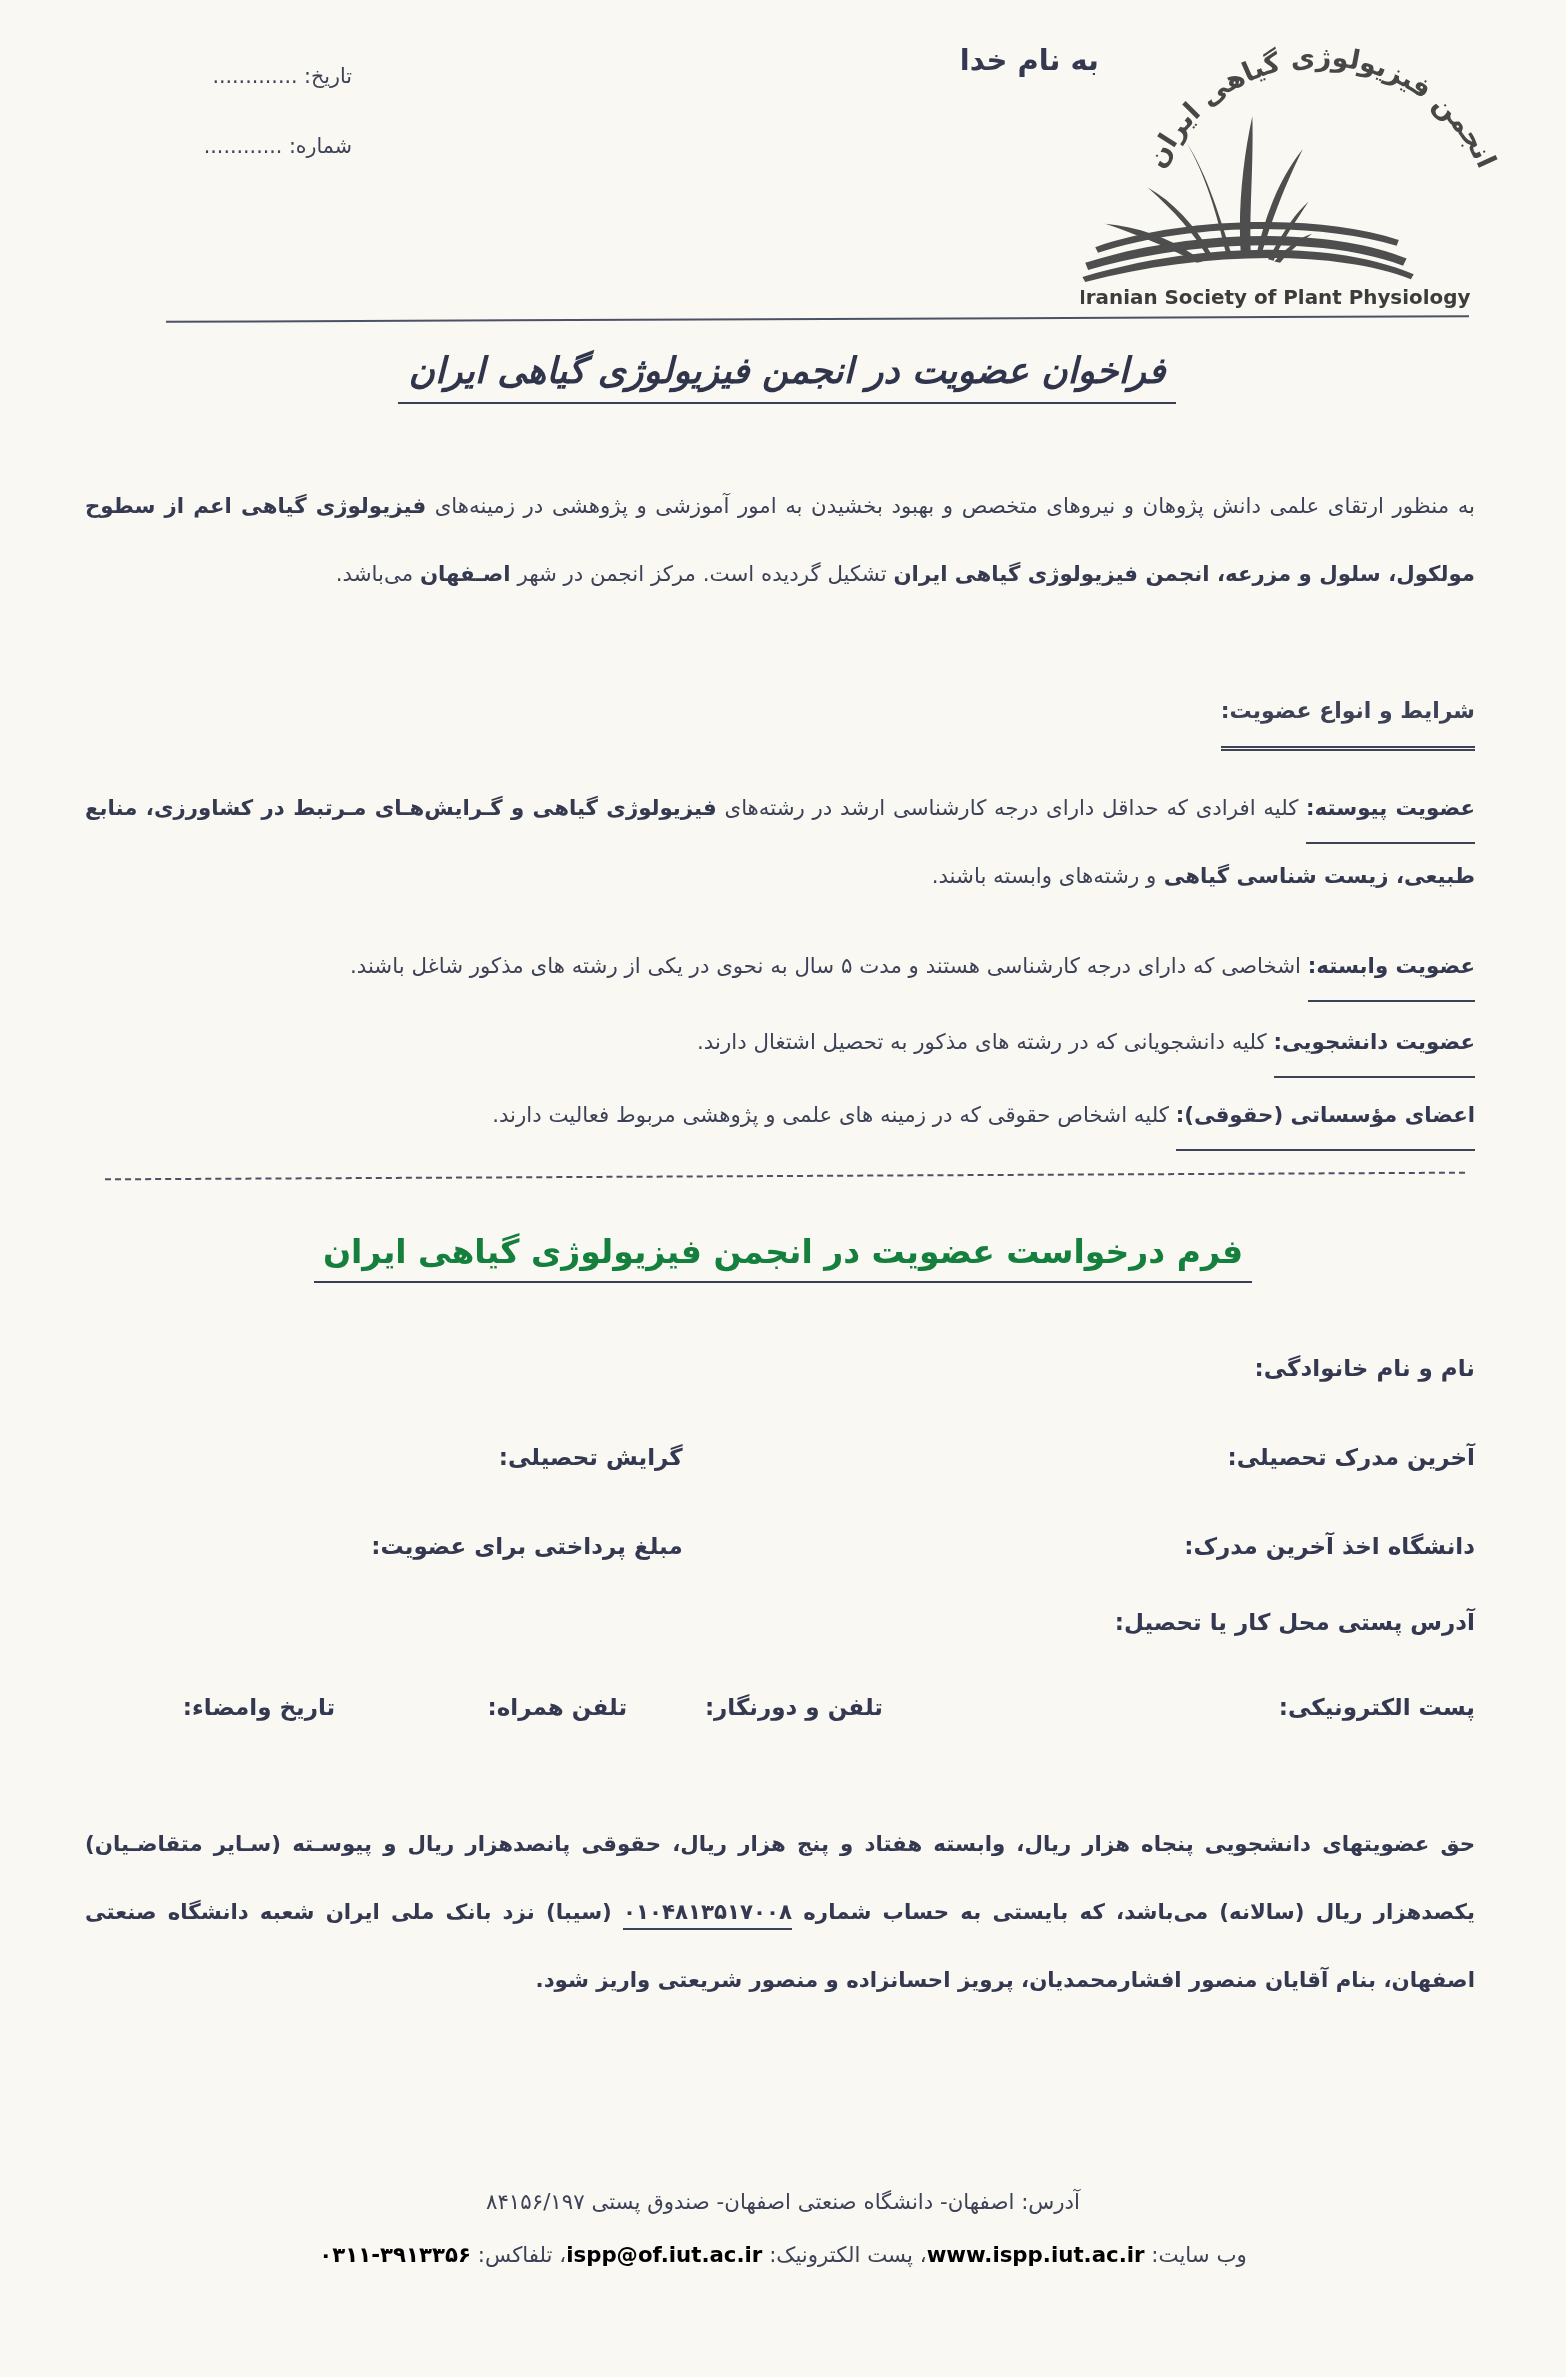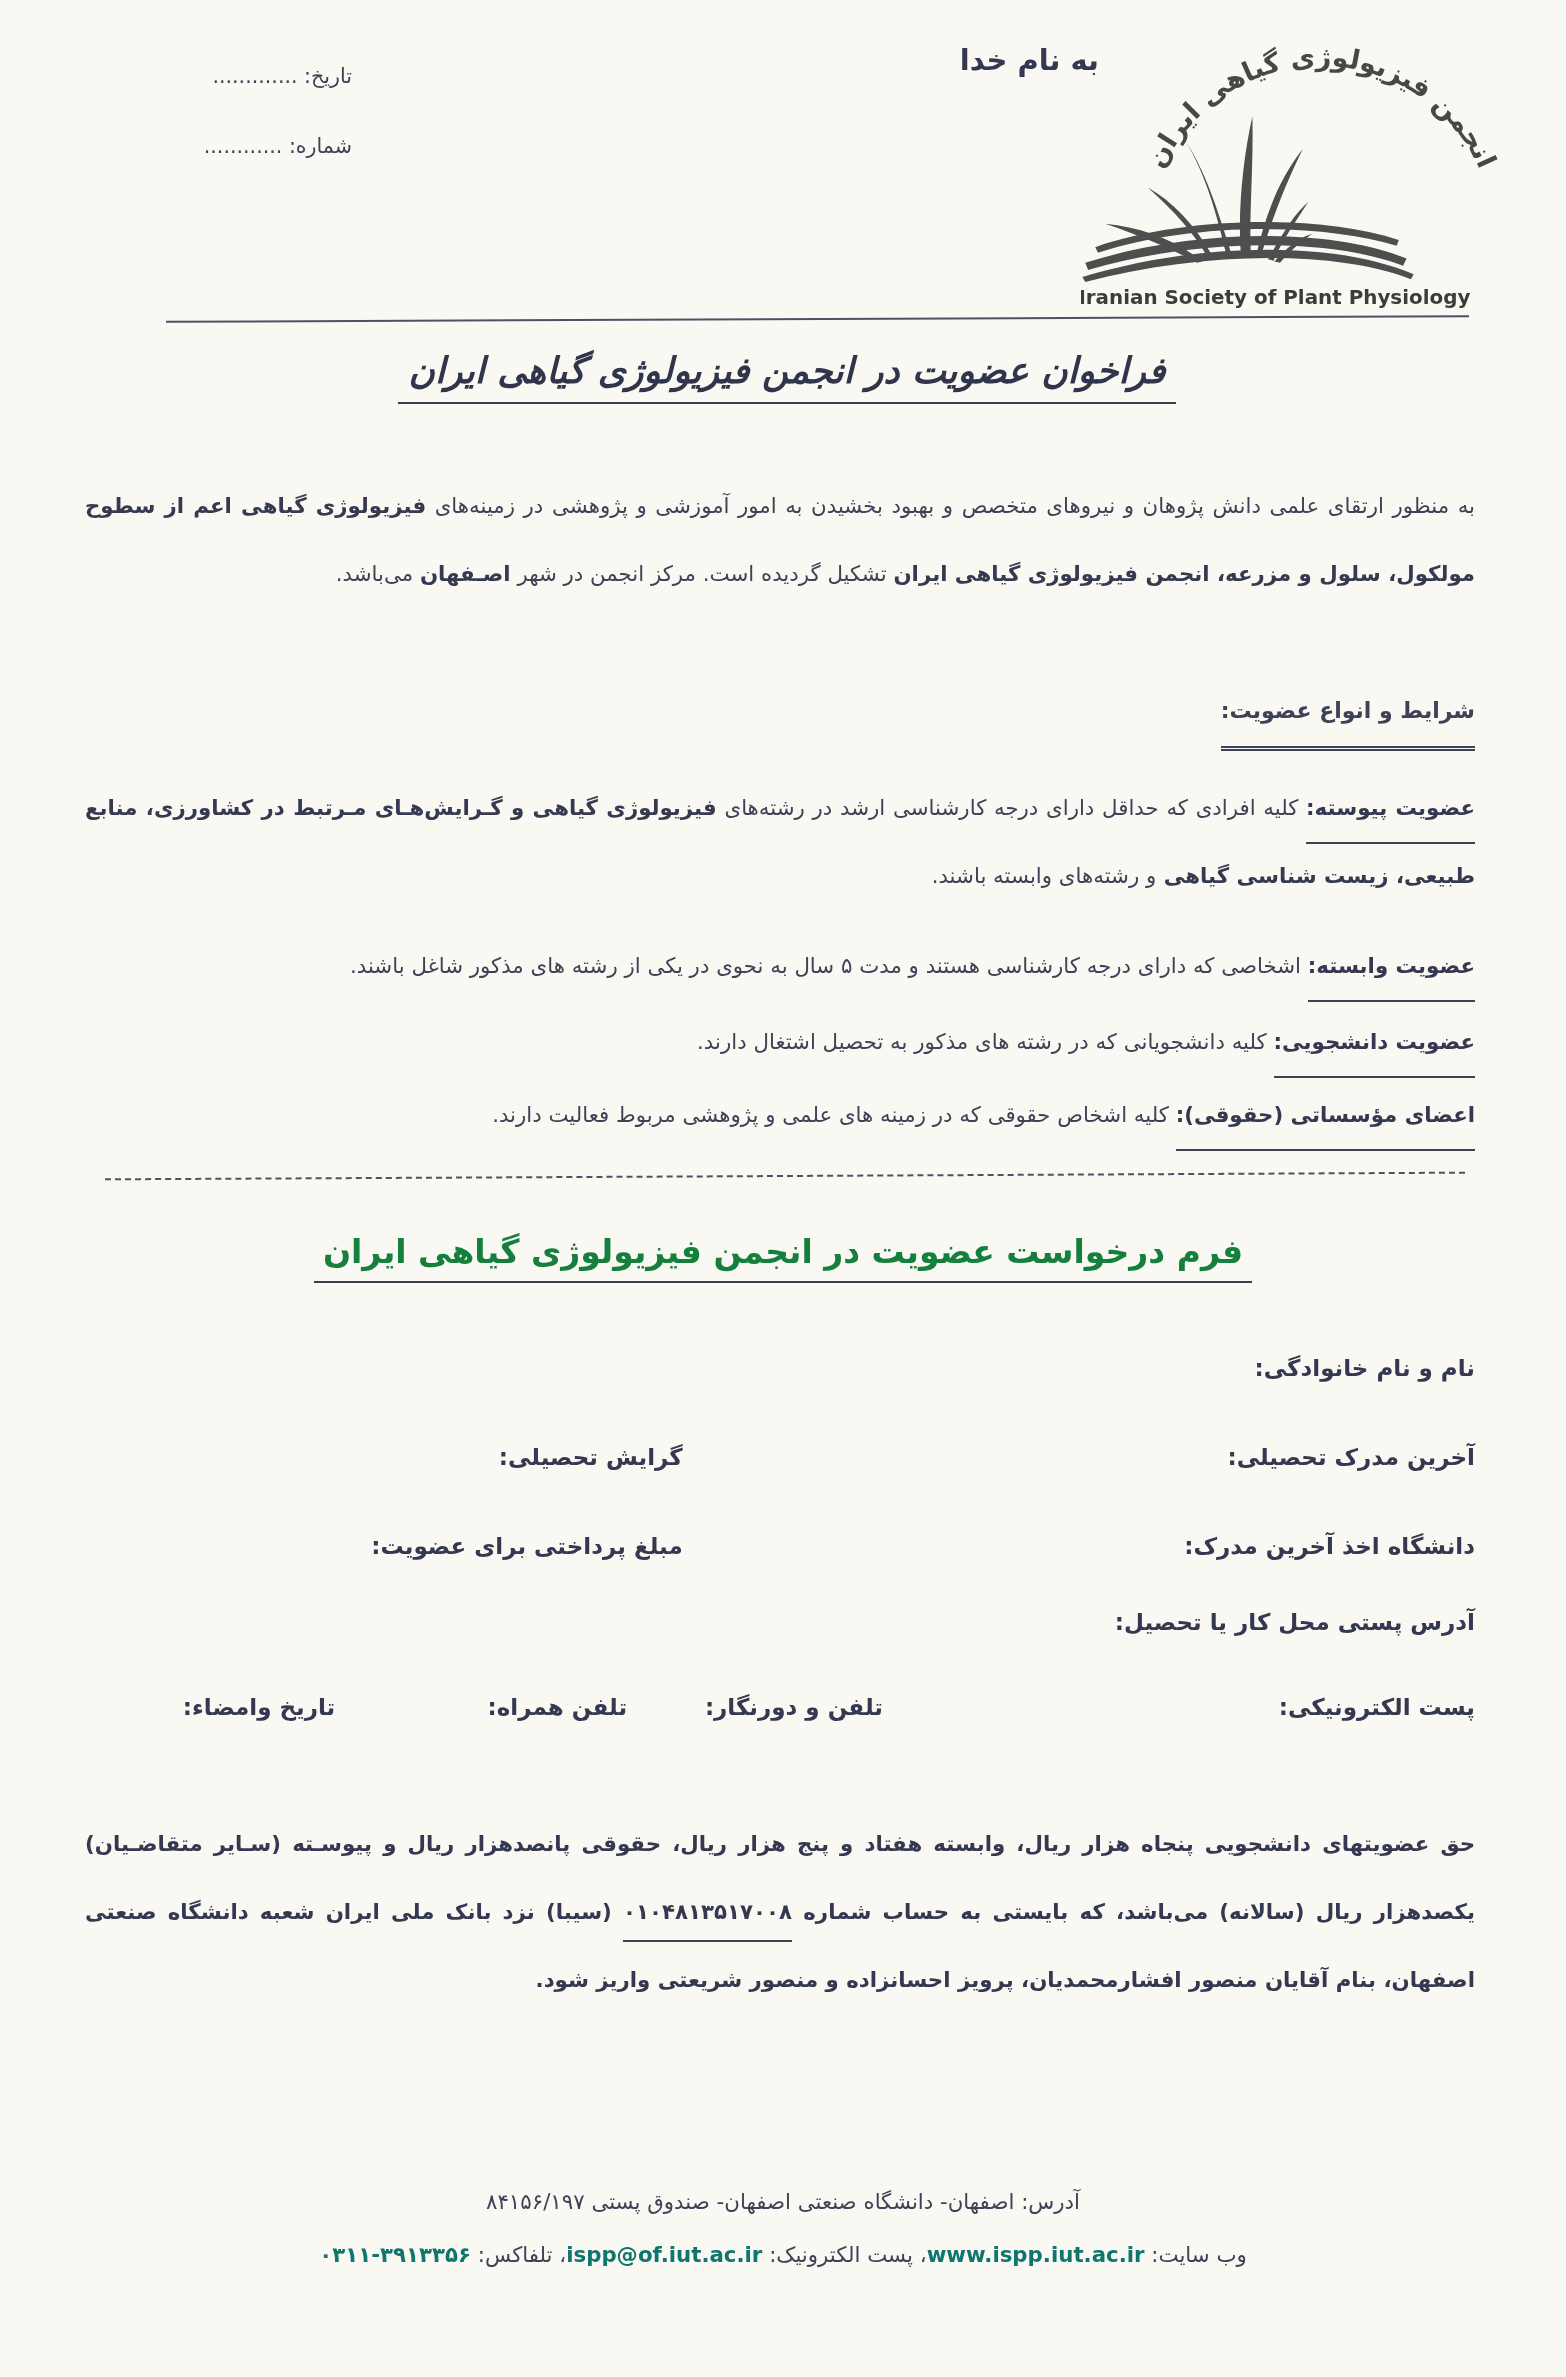--- a/index.html
+++ b/index.html
@@ -53,29 +53,29 @@
   .f-name{top:1355px;}
   .f-address{top:1609px;}
   .frow{position:absolute; right:91px; left:85px; display:flex; direction:rtl;
         font-size:23px; font-weight:bold; color:#343850;}
   .frow2{top:1444px;} .frow3{top:1533px;} .frow4{top:1694px;}
   .c57{flex:0 0 57%;} .c43{flex:1;}
   .c37{flex:0 0 37%;} .c24{flex:0 0 24%;text-align:center;} .c21{flex:0 0 21%;} .c18{flex:1;}
 
   
   .fees{top:1810px; font-weight:bold; color:#343850; line-height:68px;}
-  .account{font-weight:bold; border-bottom:2.1px solid #3e4257; padding-bottom:16px; letter-spacing:1.4px;}
+  .account{font-weight:bold; border-bottom:2.1px solid #3e4257; padding-bottom:4px; letter-spacing:1.4px;}
   .note{top:2027px; font-weight:bold; color:#343850; line-height:68px;}
 
   
   .footer-line{position:absolute; left:0; width:100%; text-align:center; direction:rtl;
         font-size:21.3px; color:#3e4257;}
   .fl1{top:2189px;}
   .fl2{top:2242px;}
-  .footer-line bdi{direction:ltr; unicode-bidi:isolate; font-weight:bold; color:#0f766e;}
+  .footer-line bdi{direction:ltr; unicode-bidi:isolate; font-weight:bold; color:#000000;}
 </style>
 </head>
 <body>
 
 <div class="page">
 
   <div class="meta">
     <div>تاریخ: .............</div>
     <div>شماره: ............</div>
   </div>

